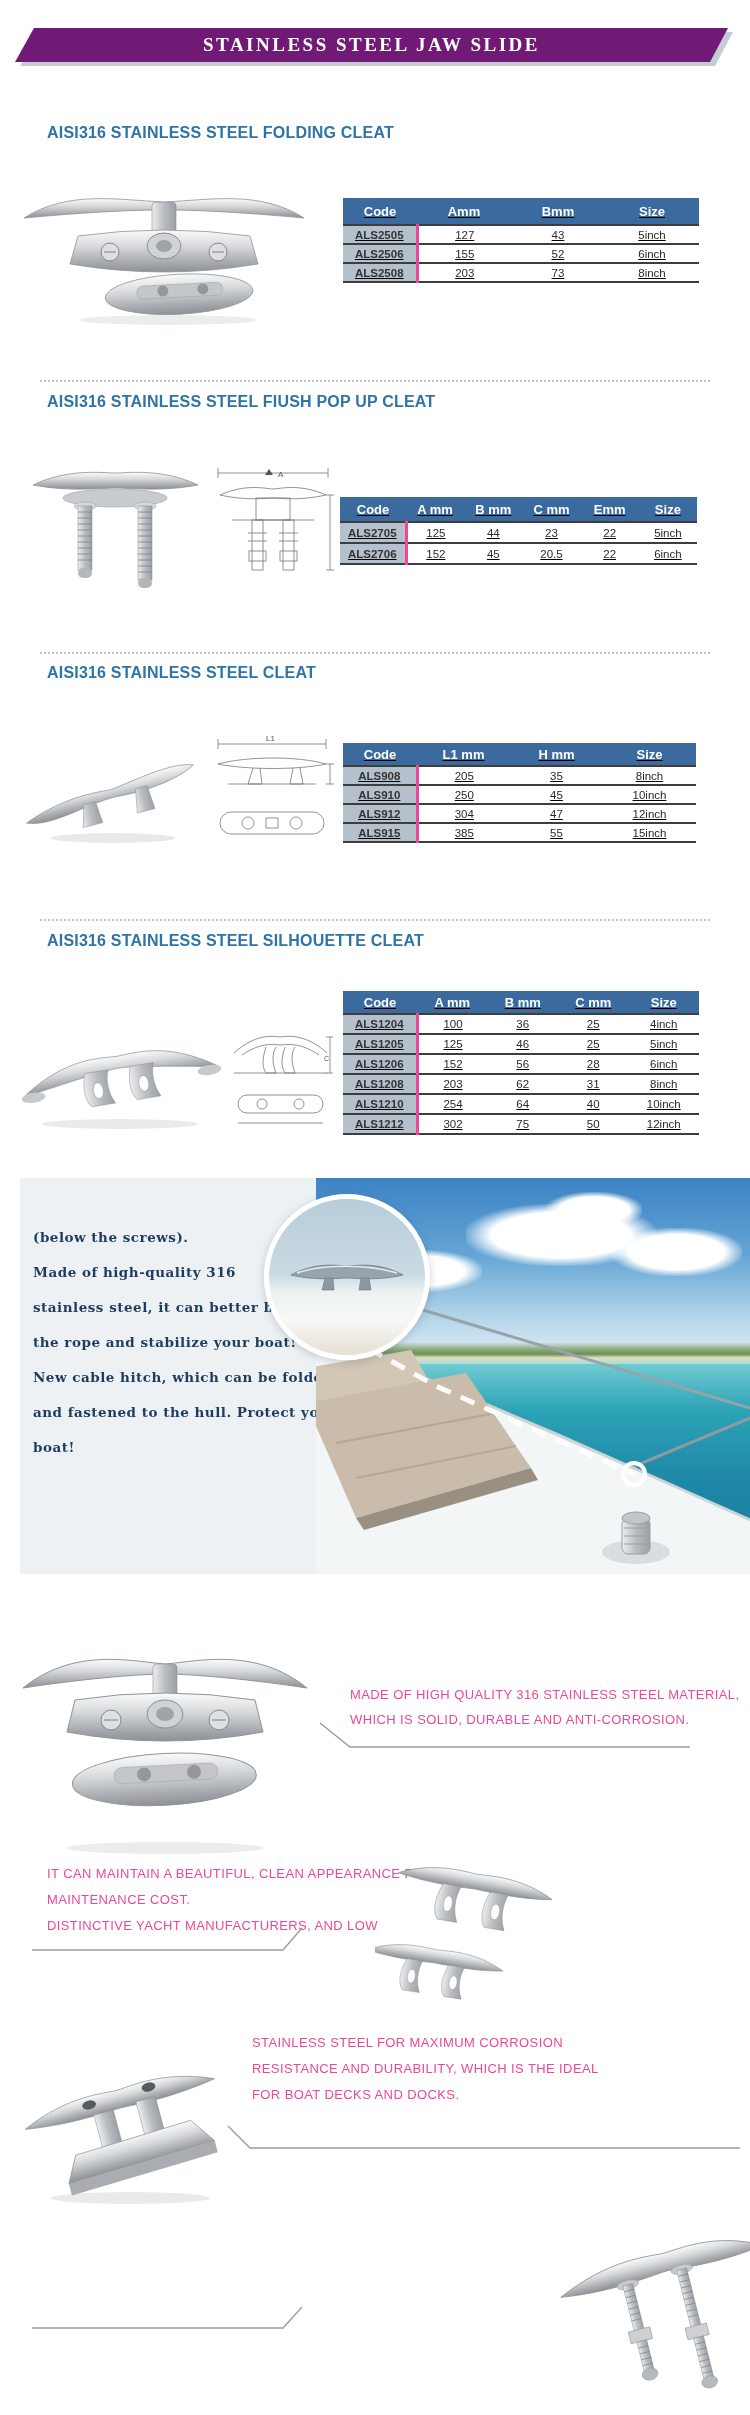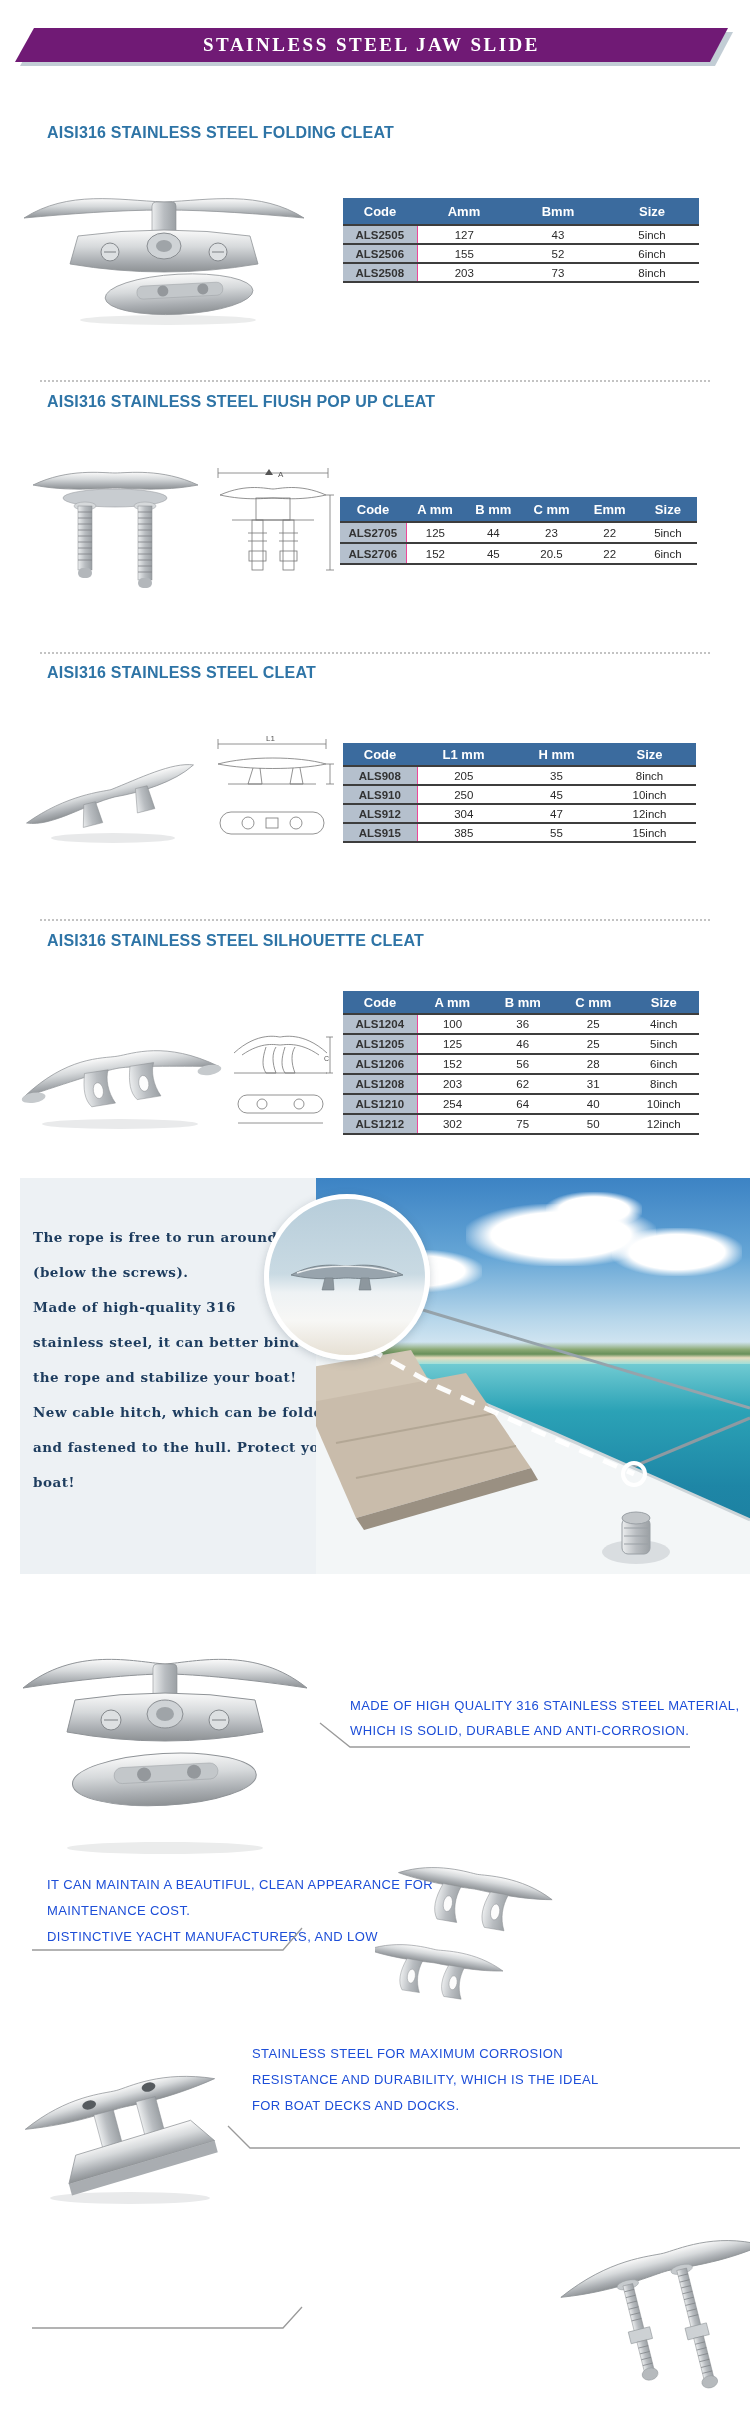--- a/index.html
+++ b/index.html
@@ -15,26 +15,26 @@
           clip-path:polygon(19px 0,713px 0,695px 34px,0 34px);
           color:#ffffff;text-align:center;line-height:34px;
           font-family:"Liberation Serif",serif;font-weight:bold;font-size:19px;letter-spacing:2.5px;}
 
   
   .sec-heading{position:absolute;left:27px;color:#2e74a6;font-weight:bold;font-size:16px;
                letter-spacing:.2px;white-space:nowrap;margin-left:20px;}
   .divider{position:absolute;left:40px;width:670px;border-top:2px dotted #c3c3c3;height:0;}
 
   
-  table.spec{position:absolute;border-collapse:collapse;table-layout:fixed;background:#14b8a6;}
+  table.spec{position:absolute;border-collapse:collapse;table-layout:fixed;background:#14b8a6;text-decoration:underline;}
   table.spec th{background:#3b6b9e;color:#fff;font-size:13px;font-weight:bold;
                 border-bottom:2px solid #3d3d3d;padding:0;text-align:center;}
   table.spec td{text-align:center;font-size:11.5px;color:#2a2a2a;padding:0;
                 border-bottom:2px solid #3d3d3d;background:#fff;}
-  table.spec td.code{background:#b5c0cd;border-right:1px solid #ec4899;font-weight:bold;color:#333;}
+  table.spec td.code{background:#b5c0cd;border-right:3px solid #ec4899;font-weight:bold;color:#333;}
   .t1{left:343px;top:198px;width:356px;} .t1 th{height:26px;} .t1 td{height:17px;}
   .t1 th:first-child{width:74px;}
   .t2{left:340px;top:497px;width:357px;} .t2 th{height:24px;font-size:12.5px;} .t2 td{height:19px;}
   .t2 th:first-child{width:66px;}
   .t3{left:343px;top:743px;width:353px;} .t3 th{height:22px;} .t3 td{height:17px;}
   .t3 th:first-child{width:74px;}
   .t4{left:343px;top:991px;width:356px;} .t4 th{height:22px;} .t4 td{height:18px;}
   .t4 th:first-child{width:74px;}
 
   
@@ -55,21 +55,21 @@
   .c2{left:36px;top:72px;width:130px;height:42px;}
   .c3{left:296px;top:50px;width:130px;height:48px;}
   .c4{left:230px;top:14px;width:96px;height:36px;}
   .inset{position:absolute;left:264px;top:1194px;width:166px;height:166px;border-radius:50%;
          overflow:hidden;border:5px solid #ffffff;box-sizing:border-box;
          background:linear-gradient(180deg,#b7cdda 0%,#c9dae3 48%,#eef2f4 60%,#f7f7f5 78%,#e6e0d4 100%);
          box-shadow:0 2px 8px rgba(60,80,95,.25);}
   .inset svg{position:absolute;left:18px;top:58px;}
 
   
-  .feature-text{position:absolute;color:#1d4ed8;font-size:13px;letter-spacing:.4px;margin-top:11px;}
+  .feature-text{position:absolute;color:#ec4899;font-size:13px;letter-spacing:.4px;}
   .feature-line{white-space:nowrap;line-height:26px;}
   .f1-text .feature-line{line-height:25px;}
   .leader{position:absolute;}
   .leader polyline{fill:none;stroke:#9a9a9a;stroke-width:1.3px;}
 
   svg{display:block;}
 </style>
 </head>
 <body>
 
@@ -379,21 +379,20 @@
           <td>302</td>
           <td>75</td>
           <td>50</td>
           <td>12inch</td>
         </tr>
       </tbody>
     </table>
 
   <div class="promo-panel">
     <div class="promo-lines">
-        <div class="promo-line">The rope is free to run around</div>
         <div class="promo-line">(below the screws).</div>
         <div class="promo-line">Made of high-quality 316</div>
         <div class="promo-line">stainless steel, it can better bind</div>
         <div class="promo-line">the rope and stabilize your boat!</div>
         <div class="promo-line">New cable hitch, which can be folded</div>
         <div class="promo-line">and fastened to the hull. Protect your</div>
         <div class="promo-line">boat!</div>
       </div>
   </div>
 

